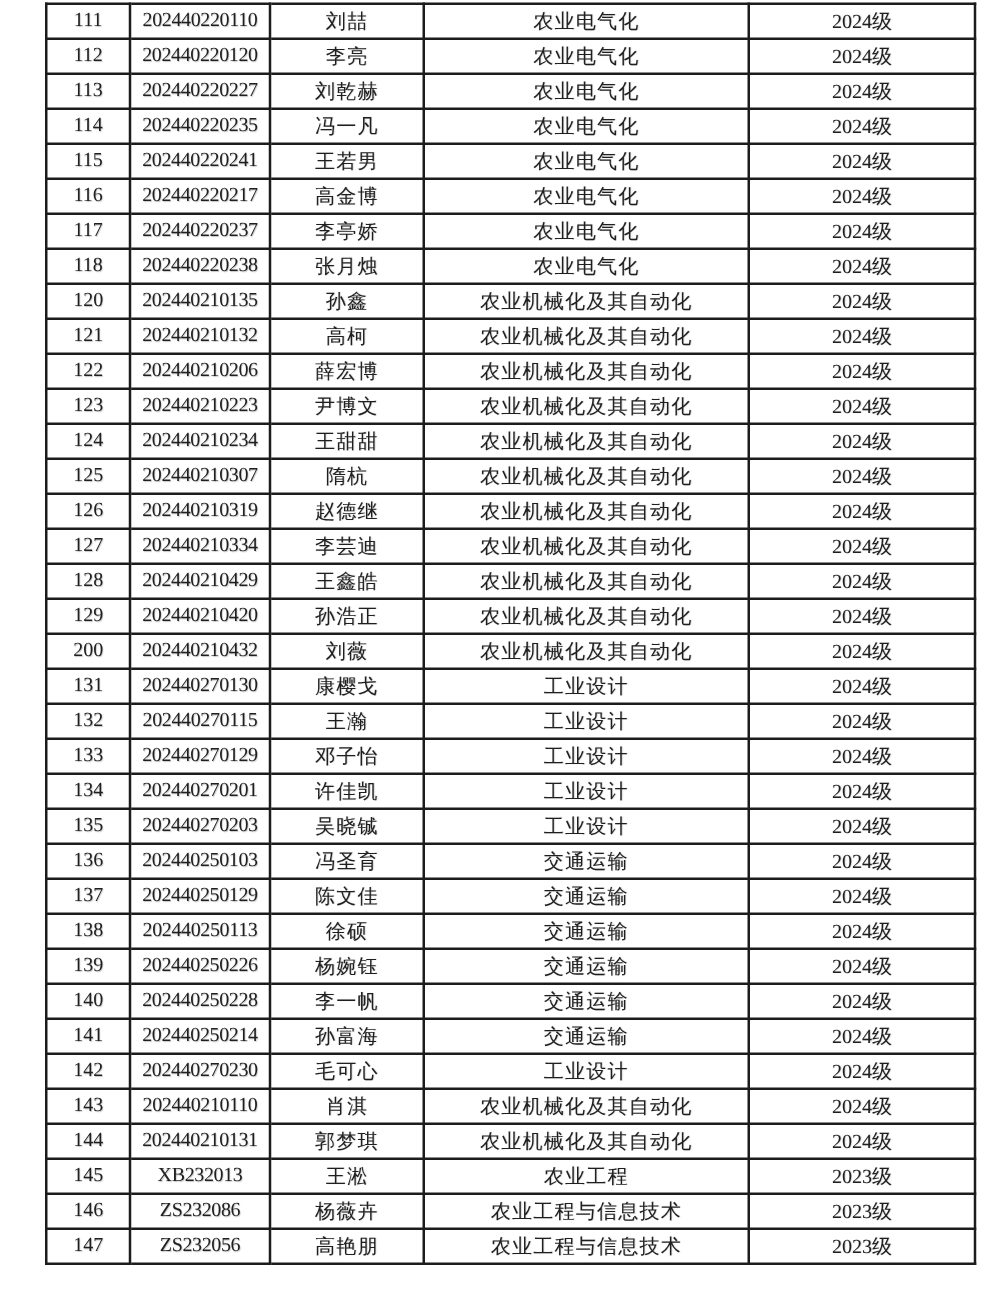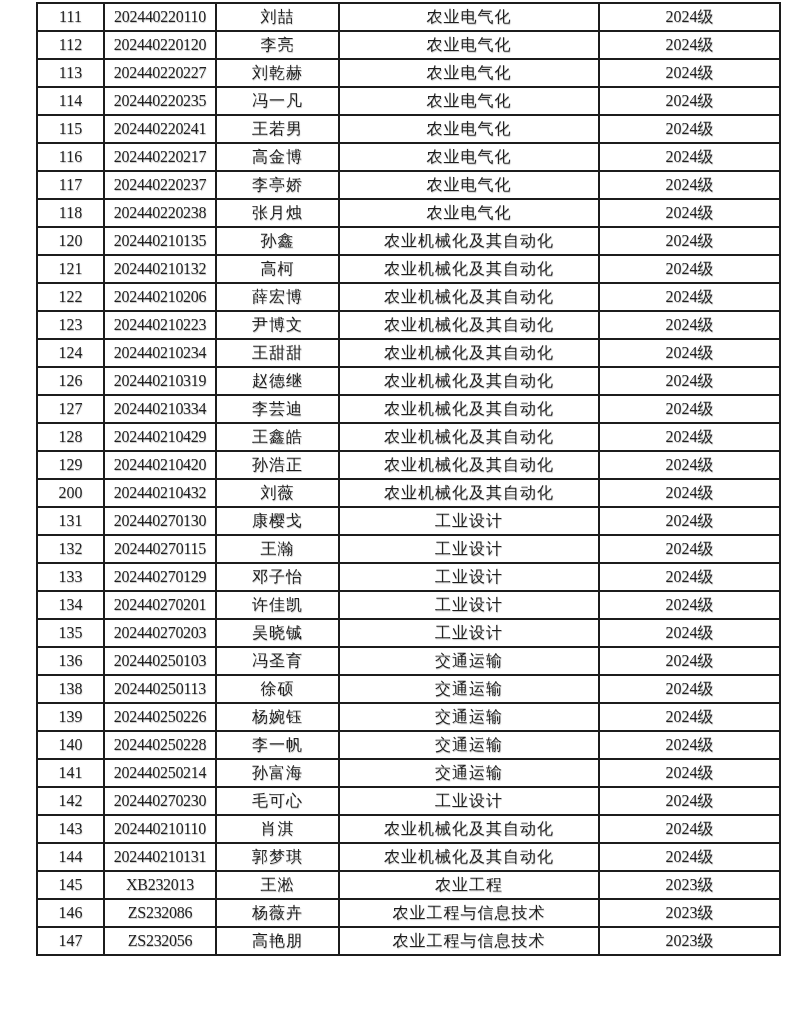--- a/index.html
+++ b/index.html
@@ -143,20 +143,27 @@
     <td class="col-grade">2024级</td>
   </tr>
         <tr>
     <td class="col-no">124</td>
     <td class="col-id">202440210234</td>
     <td class="col-name">王甜甜</td>
     <td class="col-major">农业机械化及其自动化</td>
     <td class="col-grade">2024级</td>
   </tr>
         <tr>
+    <td class="col-no">125</td>
+    <td class="col-id">202440210307</td>
+    <td class="col-name">隋杭</td>
+    <td class="col-major">农业机械化及其自动化</td>
+    <td class="col-grade">2024级</td>
+  </tr>
+        <tr>
     <td class="col-no">126</td>
     <td class="col-id">202440210319</td>
     <td class="col-name">赵德继</td>
     <td class="col-major">农业机械化及其自动化</td>
     <td class="col-grade">2024级</td>
   </tr>
         <tr>
     <td class="col-no">127</td>
     <td class="col-id">202440210334</td>
     <td class="col-name">李芸迪</td>
@@ -216,20 +223,27 @@
     <td class="col-no">135</td>
     <td class="col-id">202440270203</td>
     <td class="col-name">吴晓铖</td>
     <td class="col-major">工业设计</td>
     <td class="col-grade">2024级</td>
   </tr>
         <tr>
     <td class="col-no">136</td>
     <td class="col-id">202440250103</td>
     <td class="col-name">冯圣育</td>
+    <td class="col-major">交通运输</td>
+    <td class="col-grade">2024级</td>
+  </tr>
+        <tr>
+    <td class="col-no">137</td>
+    <td class="col-id">202440250129</td>
+    <td class="col-name">陈文佳</td>
     <td class="col-major">交通运输</td>
     <td class="col-grade">2024级</td>
   </tr>
         <tr>
     <td class="col-no">138</td>
     <td class="col-id">202440250113</td>
     <td class="col-name">徐硕</td>
     <td class="col-major">交通运输</td>
     <td class="col-grade">2024级</td>
   </tr>

